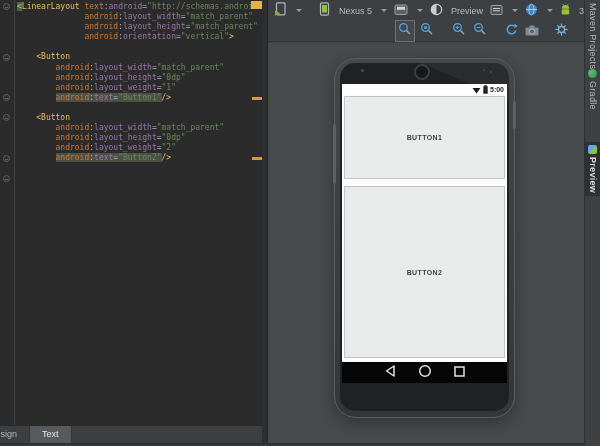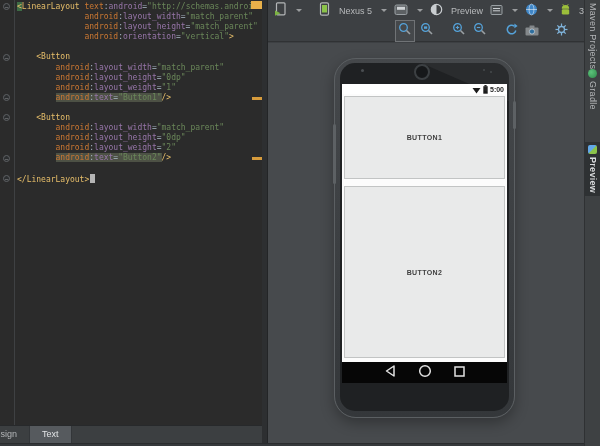--- a/index.html
+++ b/index.html
@@ -99,21 +99,20 @@
         <div class="cl">        <span class="tk-n">android</span><span class="tk-p">:</span><span class="tk-a">layout_height</span><span class="tk-p">=</span><span class="tk-v">"0dp"</span></div>
         <div class="cl">        <span class="tk-n">android</span><span class="tk-p">:</span><span class="tk-a">layout_weight</span><span class="tk-p">=</span><span class="tk-v">"1"</span></div>
         <div class="cl">        <span class="hl"><span class="tk-n">android</span><span class="tk-p">:</span><span class="tk-a">text</span><span class="tk-p">=</span><span class="tk-v">"Button1"</span></span><span class="tk-t">/&gt;</span></div>
         <div class="cl"></div>
         <div class="cl">    <span class="tk-t">&lt;Button</span></div>
         <div class="cl">        <span class="tk-n">android</span><span class="tk-p">:</span><span class="tk-a">layout_width</span><span class="tk-p">=</span><span class="tk-v">"match_parent"</span></div>
         <div class="cl">        <span class="tk-n">android</span><span class="tk-p">:</span><span class="tk-a">layout_height</span><span class="tk-p">=</span><span class="tk-v">"0dp"</span></div>
         <div class="cl">        <span class="tk-n">android</span><span class="tk-p">:</span><span class="tk-a">layout_weight</span><span class="tk-p">=</span><span class="tk-v">"2"</span></div>
         <div class="cl">        <span class="hl"><span class="tk-n">android</span><span class="tk-p">:</span><span class="tk-a">text</span><span class="tk-p">=</span><span class="tk-v">"Button2"</span></span><span class="tk-t">/&gt;</span></div>
         <div class="cl"></div>
-        <div class="cl"><span class="tk-t">&lt;/LinearLayout&gt;</span><span class="caret"></span></div>
       </div>
     <div class="es-top"></div>
     <div class="es-mark" style="top:97px"></div>
     <div class="es-mark" style="top:157px"></div>
   </div>
 
   <div id="divider"></div>
 
   <div id="preview">
 

